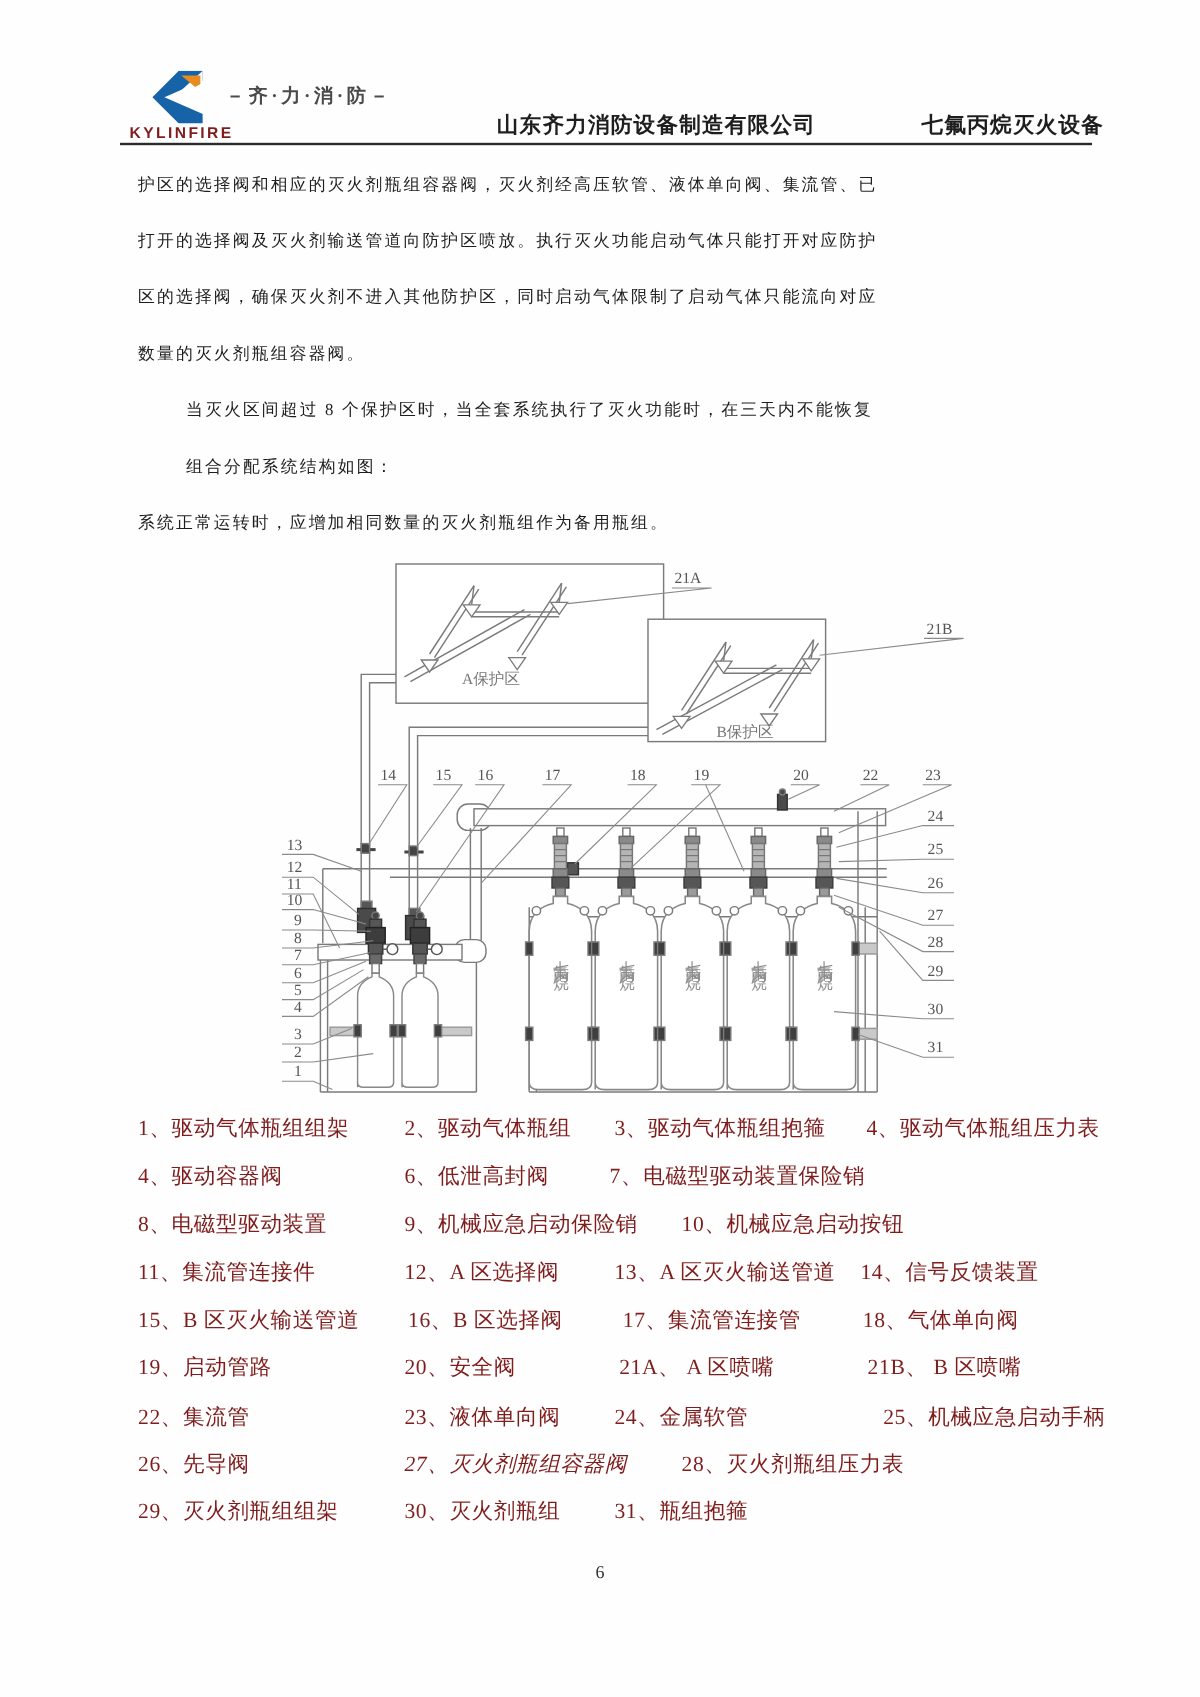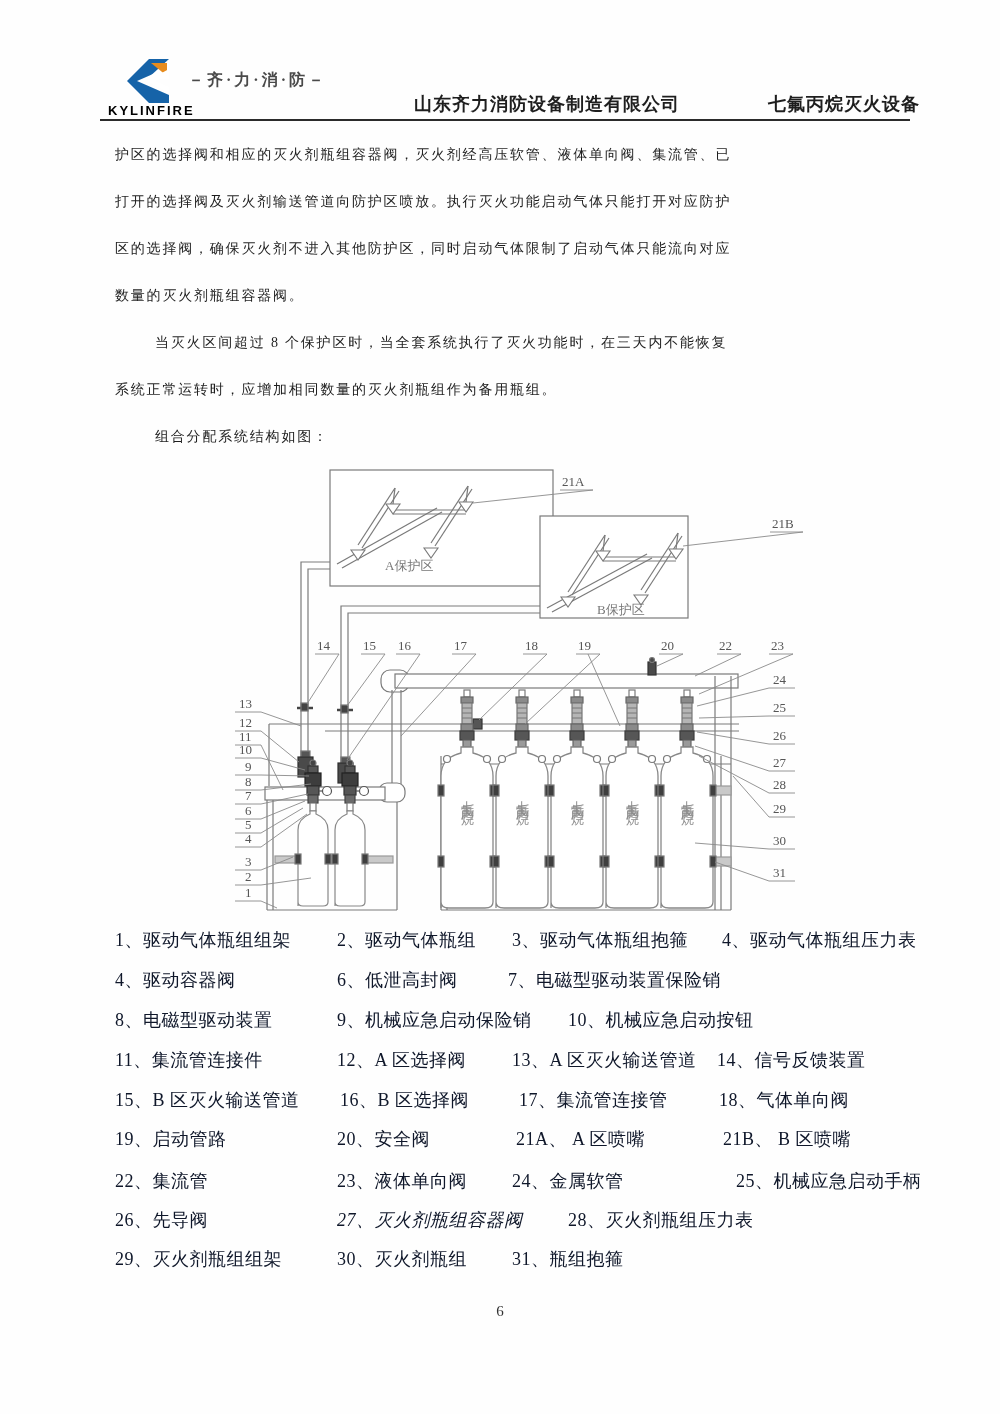--- a/index.html
+++ b/index.html
@@ -2,36 +2,36 @@
 <html><head>
 <meta charset="utf-8">
 <style>
   html,body{margin:0;padding:0;background:#ffffff;}
   .page{position:relative;width:1000px;height:1414px;background:#fefefe;overflow:hidden;
         font-family:"Liberation Serif","DejaVu Serif",serif;color:#1e1e1e;}
   
   .logo{position:absolute;left:108px;top:56px;width:300px;height:62px;}
   .logo-mark{position:absolute;left:17px;top:3px;width:44px;height:44px;}
   .logo-brand{position:absolute;left:0px;top:47px;font-family:"Liberation Sans",sans-serif;
-        font-weight:bold;font-size:13px;letter-spacing:2px;color:#000000;}
+        font-weight:bold;font-size:13px;letter-spacing:2px;color:#7f1d1d;}
   .logo-slogan{position:absolute;left:80px;top:14px;font-size:16px;letter-spacing:3px;color:#4a4a4a;font-weight:bold;}
   .hdr-company{position:absolute;left:414px;top:92px;font-size:18px;font-weight:bold;letter-spacing:1px;}
   .hdr-product{position:absolute;left:768px;top:92px;font-size:18px;font-weight:bold;letter-spacing:1px;}
   .hdr-rule{position:absolute;left:100px;top:119px;width:810px;height:2px;background:#2b2b2b;}
   
   .bodytext{position:absolute;left:115px;top:131px;width:795px;}
   .bline{height:47px;line-height:47px;font-size:14px;letter-spacing:1.8px;white-space:nowrap;}
   .bline.indent{padding-left:40px;}
   
   .diagram{position:absolute;left:225px;top:458px;width:580px;height:460px;}
   .cyl-label{position:absolute;width:16px;height:82px;writing-mode:vertical-rl;text-orientation:upright;
         font-size:13px;letter-spacing:4px;color:#8d8d8d;line-height:16px;}
   
   .legend{position:absolute;left:0;top:0;width:1000px;}
-  .lg-item{position:absolute;font-size:18px;letter-spacing:0.5px;white-space:nowrap;color:#0f172a;text-align:right;}
+  .lg-item{position:absolute;font-size:18px;letter-spacing:0.5px;white-space:nowrap;color:#7f1d1d;text-align:right;}
   
   .pagenum{position:absolute;left:0;top:1303px;width:1000px;text-align:center;font-size:15px;color:#333;}
 </style>
 </head>
 <body>
 
 <div class="page">
 
   <div class="logo">
     <svg class="logo-mark" viewBox="0 0 44 44">
@@ -46,22 +46,22 @@
   <div class="hdr-company">山东齐力消防设备制造有限公司</div>
   <div class="hdr-product">七氟丙烷灭火设备</div>
   <div class="hdr-rule"></div>
 
   <div class="bodytext">
     <div class="bline">护区的选择阀和相应的灭火剂瓶组容器阀，灭火剂经高压软管、液体单向阀、集流管、已</div>
     <div class="bline">打开的选择阀及灭火剂输送管道向防护区喷放。执行灭火功能启动气体只能打开对应防护</div>
     <div class="bline">区的选择阀，确保灭火剂不进入其他防护区，同时启动气体限制了启动气体只能流向对应</div>
     <div class="bline">数量的灭火剂瓶组容器阀。</div>
     <div class="bline indent">当灭火区间超过 8 个保护区时，当全套系统执行了灭火功能时，在三天内不能恢复</div>
+    <div class="bline indent">组合分配系统结构如图：</div>
     <div class="bline">系统正常运转时，应增加相同数量的灭火剂瓶组作为备用瓶组。</div>
-    <div class="bline indent">组合分配系统结构如图：</div>
   </div>
 
   <div class="diagram">
     <svg width="580" height="460" viewBox="0 0 580 460" style="font-family:'Liberation Serif',serif;">
       <defs>
         <path id="nozzleDef" d="M-7,0 L7,0 L0,10 Z" fill="#ffffff" stroke="#7a7a7a" stroke-width="1.1"></path>
 
         <g id="agentUnit">
           <rect x="-3" y="232" width="6" height="7" fill="#fff" stroke="#7a7a7a"></rect>
           <rect x="-6" y="239" width="12" height="6" fill="#8a8a8a" stroke="#666"></rect>

